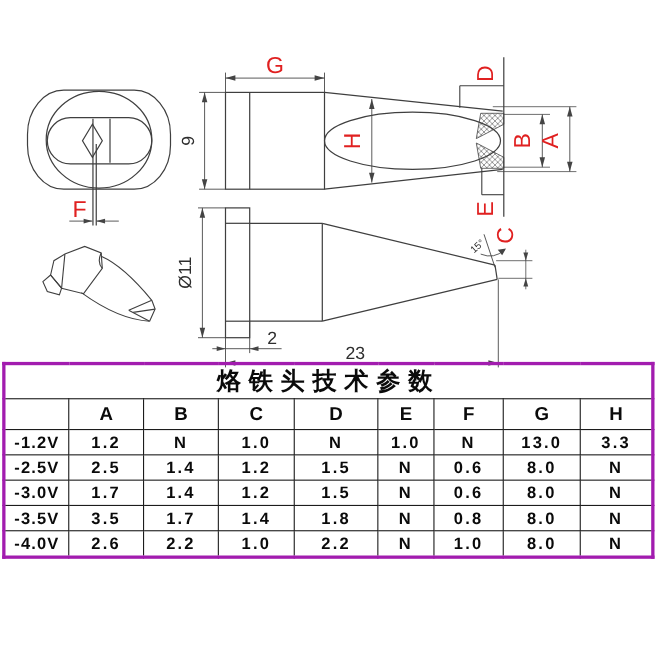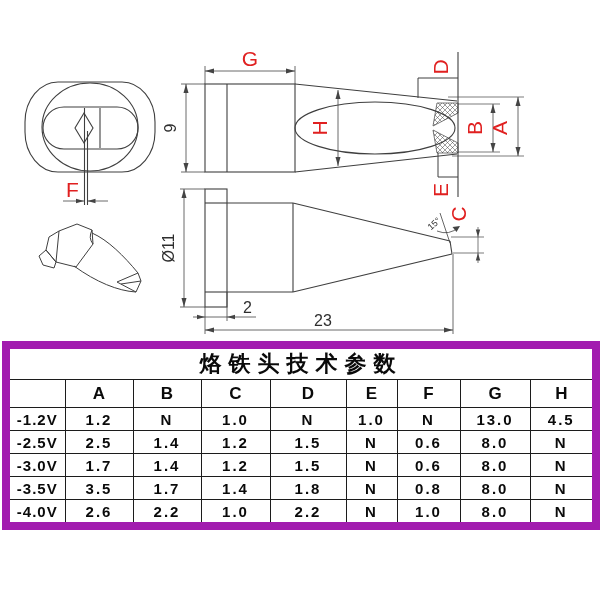--- a/index.html
+++ b/index.html
@@ -3,22 +3,22 @@
 <meta charset="utf-8">
 <style>
   html,body{margin:0;padding:0;background:#fff;}
   #stage{position:relative;width:600px;height:600px;background:#fff;overflow:hidden;
          font-family:"Liberation Sans",sans-serif;}
   svg text{font-family:"Liberation Sans",sans-serif;}
   .redlbl{fill:#e02020;font-size:21px;}
   .blkdim{fill:#2e2e2e;font-size:16px;}
   .tinydim{fill:#2e2e2e;font-size:9px;}
 
-  #spec-table{position:absolute;left:2px;top:341px;width:591px;border-collapse:collapse;
-              table-layout:fixed;border:8px solid #a21caf;}
+  #spec-table{position:absolute;left:2px;top:329px;width:591px;border-collapse:collapse;
+              table-layout:fixed;border:3px solid #a21caf;}
   #spec-table td{border:1px solid #1c1c1c;text-align:center;vertical-align:middle;
                  padding:0;color:#0a0a0a;font-weight:bold;font-size:15px;letter-spacing:2px;
                  overflow:hidden;white-space:nowrap;}
   #spec-table tr.title-row td{font-family:"Liberation Serif",serif;font-size:22px;
                  letter-spacing:7px;height:30px;font-weight:bold;}
   #spec-table tr.head-row td{height:27px;font-size:17px;letter-spacing:0;}
   #spec-table tr.data-row td{height:22px;}
   #spec-table td.model{letter-spacing:1px;}
 </style>
 </head>
@@ -220,21 +220,21 @@
     </tr>
     <tr class="data-row">
       <td class="model">-1.2V</td>
       <td>1.2</td>
       <td>N</td>
       <td>1.0</td>
       <td>N</td>
       <td>1.0</td>
       <td>N</td>
       <td>13.0</td>
-      <td>4.5</td>
+      <td>3.3</td>
     </tr>
     <tr class="data-row">
       <td class="model">-2.5V</td>
       <td>2.5</td>
       <td>1.4</td>
       <td>1.2</td>
       <td>1.5</td>
       <td>N</td>
       <td>0.6</td>
       <td>8.0</td>

